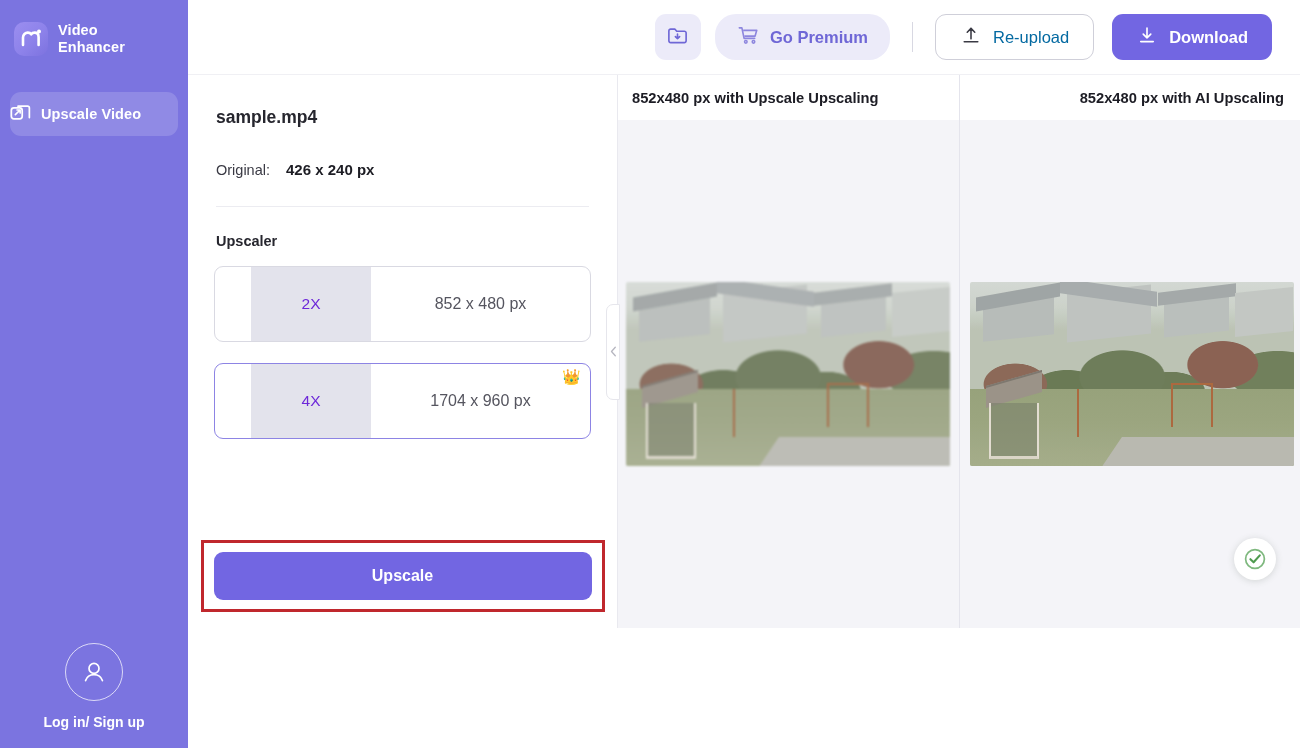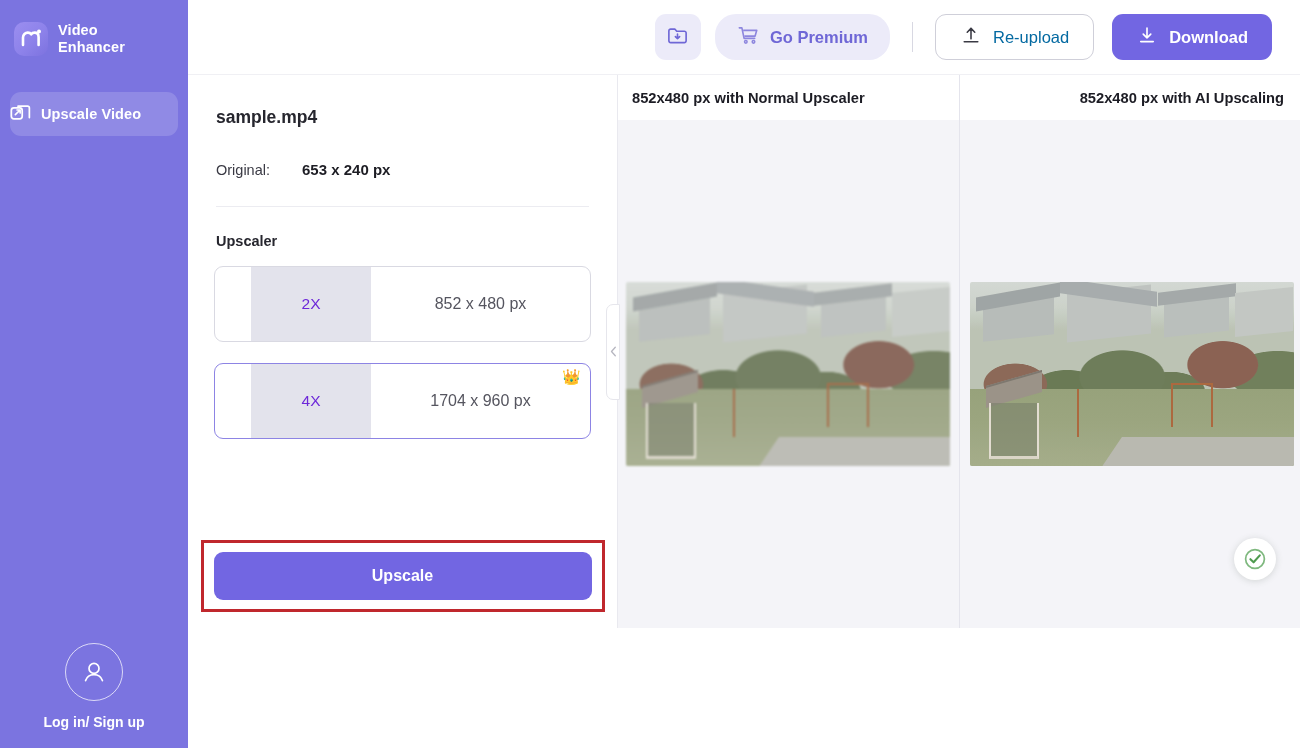--- a/index.html
+++ b/index.html
@@ -134,21 +134,21 @@
     position: relative;
     border-right: 1px solid #e9e9ef;
     display: flex; flex-direction: column;
   }
   .file-name {
     margin: 32px 0 0 28px;
     font-size: 17.5px; color: #26262e; font-weight: bold;
   }
   .orig-row {
     margin: 33px 0 0 28px;
-    display: flex; align-items: center; gap: 32px;
+    display: flex; align-items: center; gap: 16px;
   }
   .orig-label { font-size: 14.5px; color: #3a3a44; }
   .orig-value { font-size: 15px; color: #1d1d24; font-weight: bold; }
   .hr {
     margin: 28px 28px 0 28px;
     height: 1px; background: #ececf1;
   }
   .section-title {
     margin: 26px 0 0 28px;
     font-size: 14.5px; color: #26262e; font-weight: bold;
@@ -387,21 +387,21 @@
       </div>
     </header>
 
     <div class="body-row">
 
       <section class="settings">
         <div class="file-name">sample.mp4</div>
 
         <div class="orig-row">
           <span class="orig-label">Original:</span>
-          <span class="orig-value">653 x 240 px</span>
+          <span class="orig-value">426 x 240 px</span>
         </div>
 
         <div class="hr"></div>
 
         <div class="section-title">Upscaler</div>
 
         <div class="opt-list">
           <div class="opt-card">
             <div class="opt-mult">2X</div>
             <div class="opt-dim">852 x 480 px</div>
@@ -424,21 +424,21 @@
 
         <div class="collapse-handle">
           <span>
             <svg width="7" height="11" viewBox="0 0 7 11" aria-hidden="true">
               <path d="M5.3 1.2 L1.5 5.5 L5.3 9.8" fill="none" stroke="#b6b6c0" stroke-width="1.3" stroke-linecap="round" stroke-linejoin="round"></path>
             </svg>
           </span>
         </div>
 
         <div class="preview-pane pane-left">
-          <div class="preview-title">852x480 px with Normal Upscaler</div>
+          <div class="preview-title">852x480 px with Upscale Upscaling</div>
           <div class="preview-body">
             <div class="thumb blur-soft">
               <div class="sky"></div>
               <div class="houses">
                 <div class="house" style="left:4%;top:14%;width:22%;height:52%;"></div>
                 <div class="roof" style="left:2%;top:10%;width:26%;height:16%;background:#9ea3a3;transform:skewY(-10deg);"></div>
                 <div class="house" style="left:30%;top:8%;width:26%;height:58%;background:#bcc0bd;"></div>
                 <div class="roof" style="left:28%;top:4%;width:30%;height:18%;background:#a5aaab;transform:skewY(8deg);"></div>
                 <div class="house" style="left:60%;top:12%;width:20%;height:50%;background:#b7bcb9;"></div>
                 <div class="roof" style="left:58%;top:7%;width:24%;height:15%;background:#a2a7a7;transform:skewY(-7deg);"></div>

